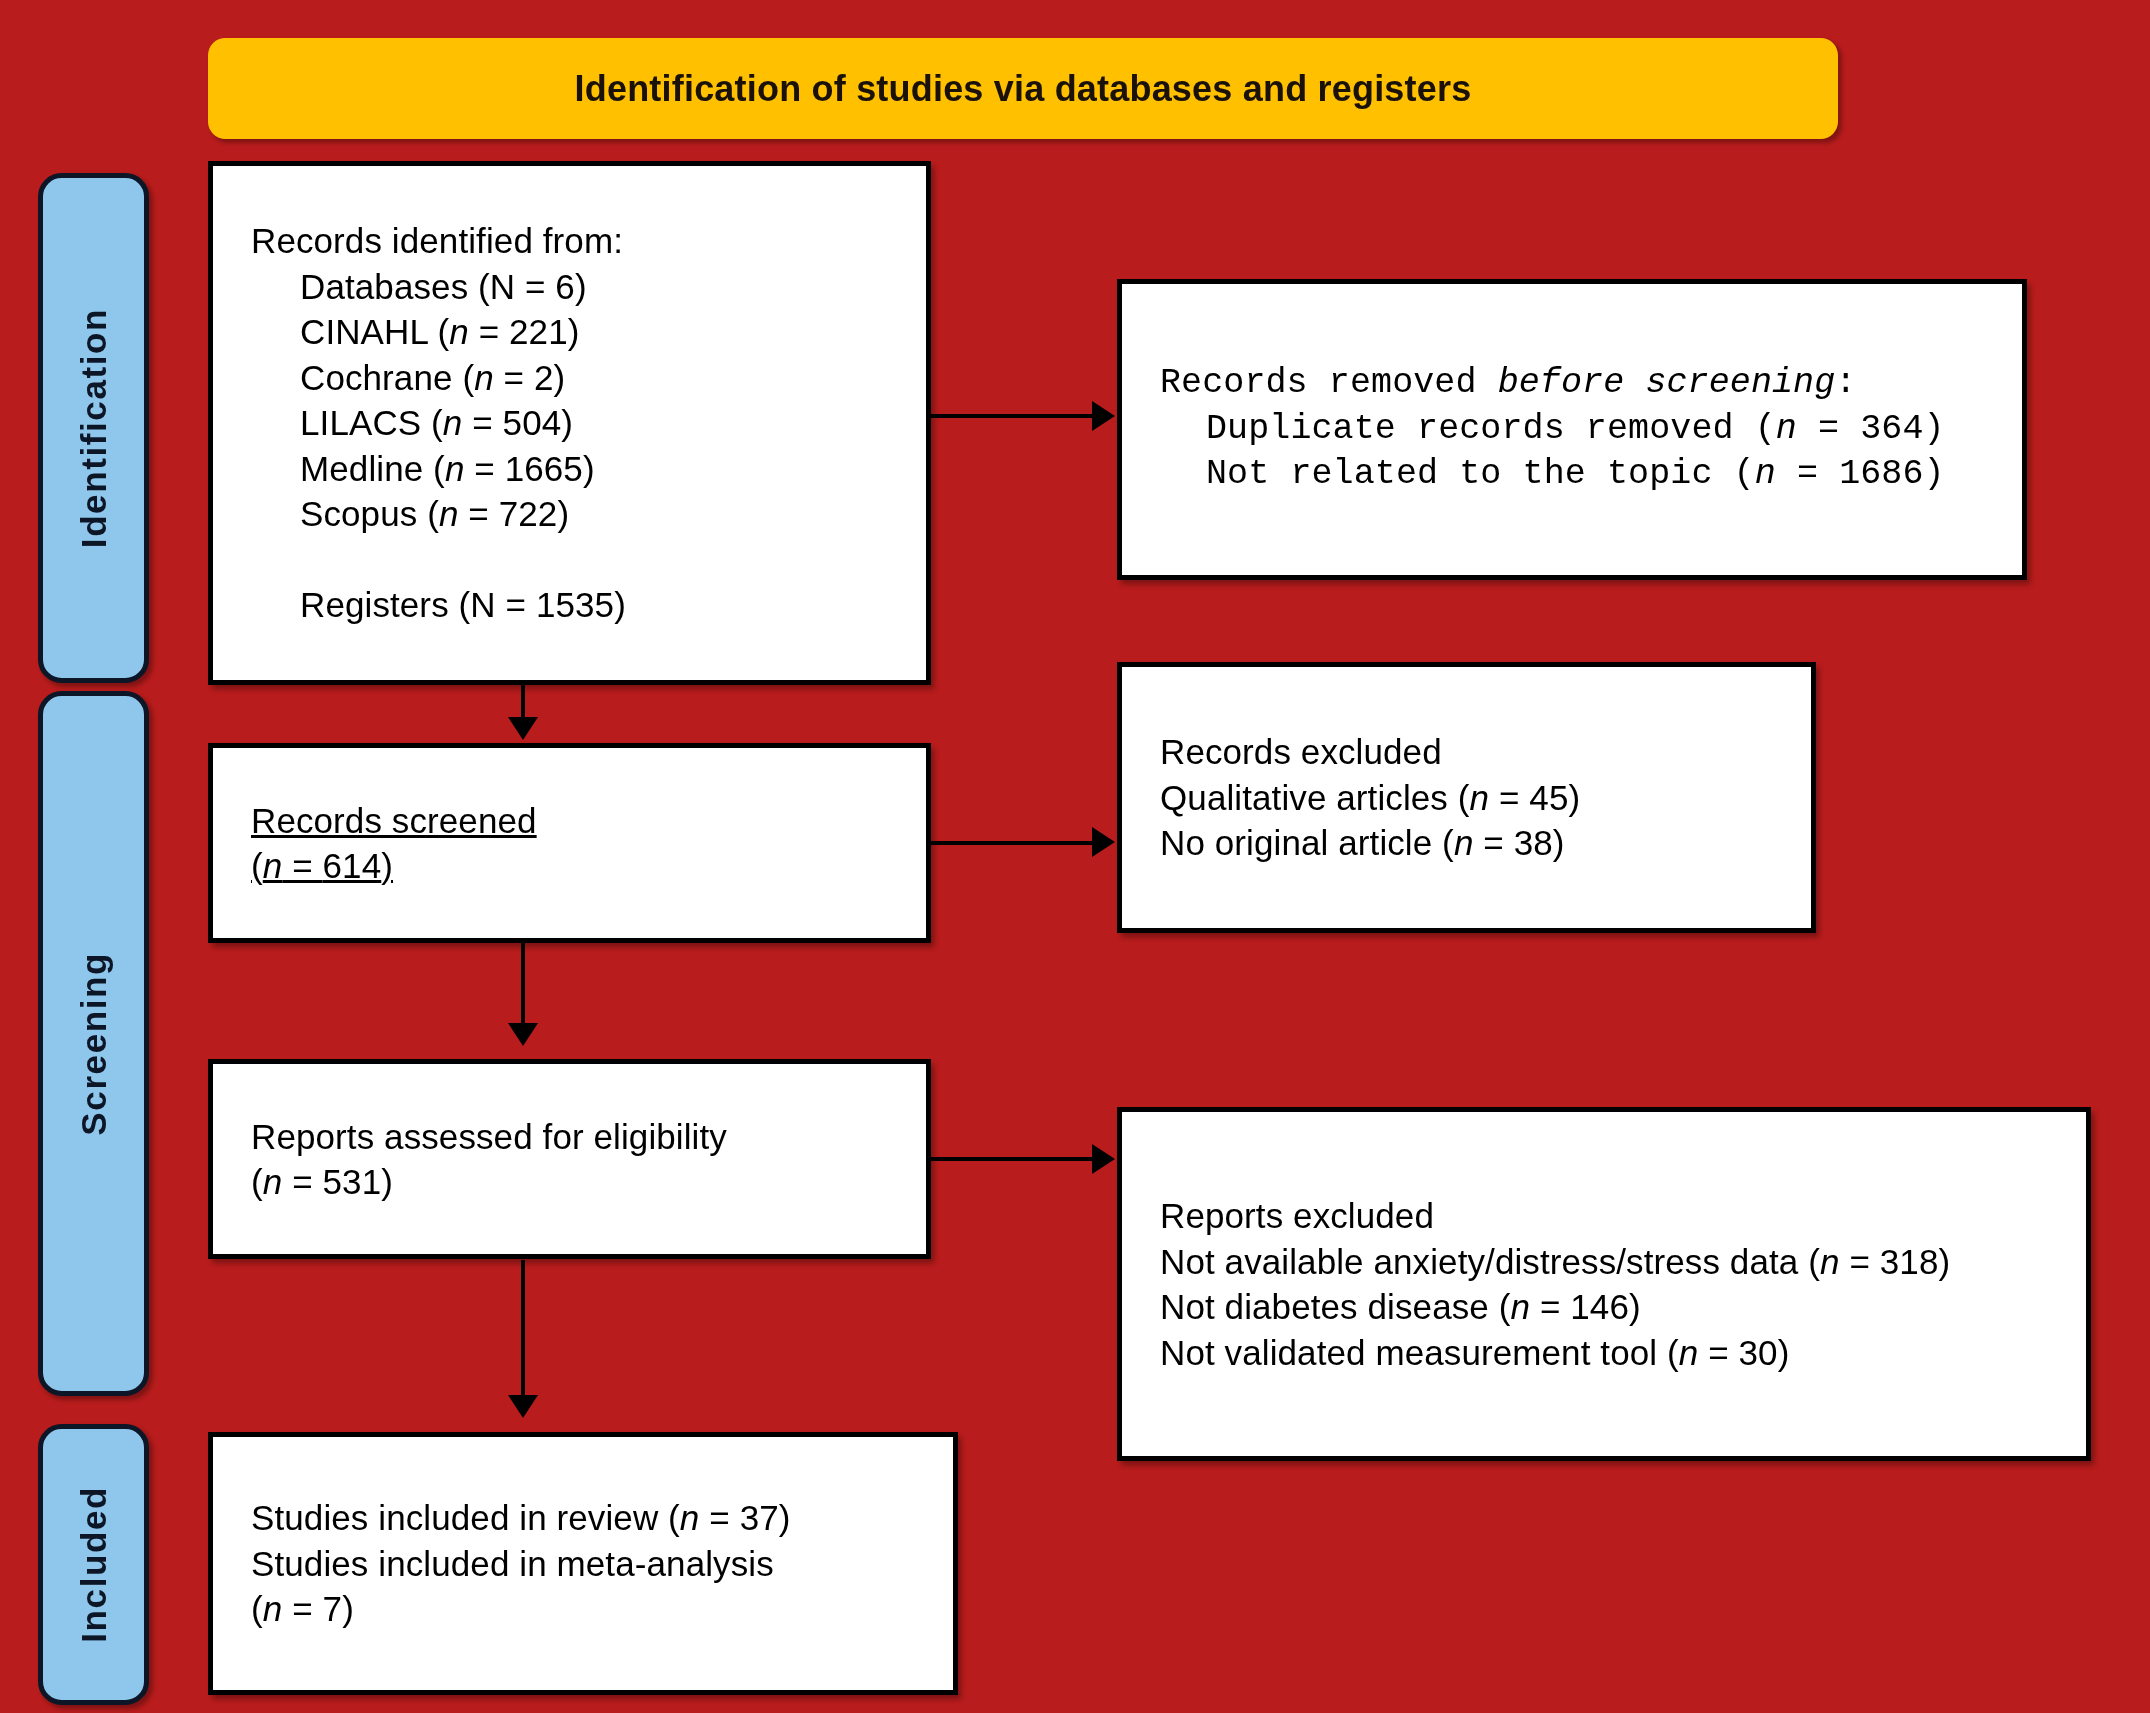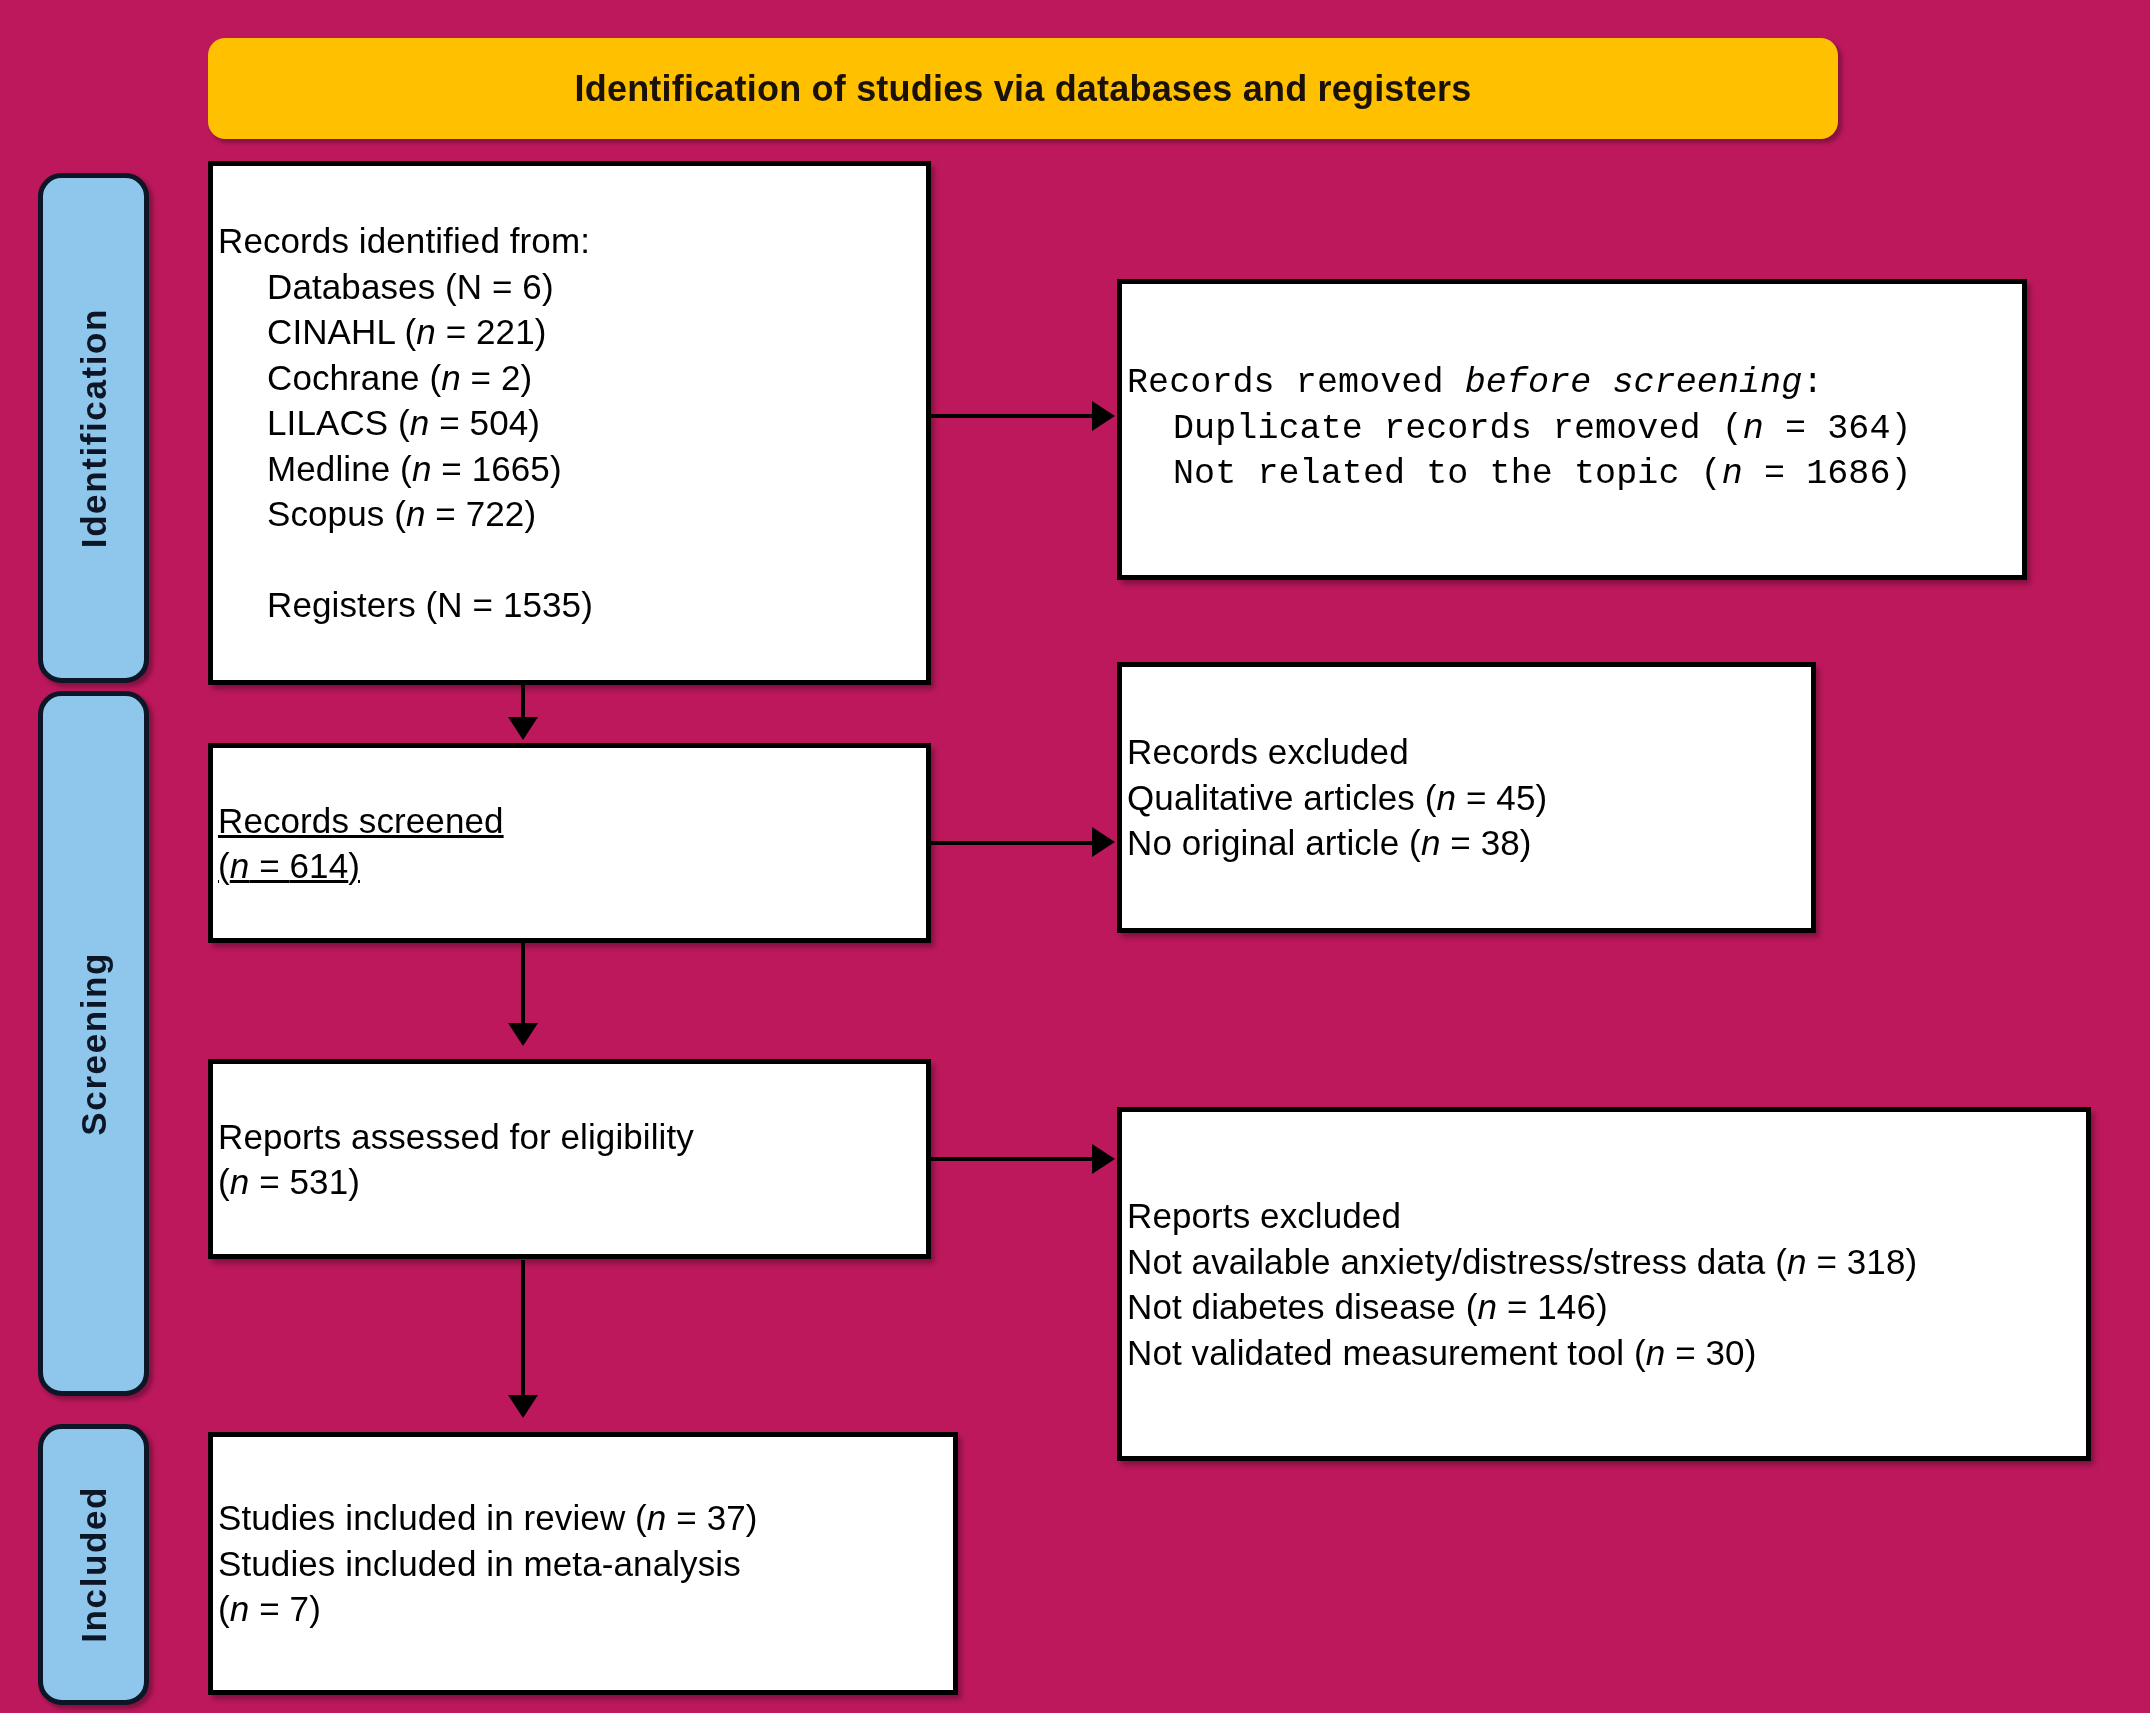--- a/index.html
+++ b/index.html
@@ -1,17 +1,17 @@
 <!DOCTYPE html>
 <html style="font-size:12.6px"><head>
 <meta charset="utf-8">
 <style>
   html,body{margin:0;padding:0;background:#ffffff;}
   body{width:2151px;height:1713px;font-family:"Liberation Sans",sans-serif;position:relative;overflow:hidden;}
-  #canvas{position:relative;width:2151px;height:1713px;background:#be185d;}
+  #canvas{position:relative;width:2151px;height:1713px;background:#b91c1c;}
 
   
   .banner{
     position:absolute;
     left:208px; top:38px; width:1630px; height:101px;
     background:#FFC000;
     border-radius:17.3px;
     box-shadow:3.1px 3.9px 4.7px rgba(0,0,0,0.30);
     display:flex; align-items:center; justify-content:center;
   }
@@ -37,21 +37,21 @@
 
   
   .box{
     position:absolute;
     background:#ffffff;
     border:5.5px solid #000000;
     box-shadow:3.9px 4.7px 5.5px rgba(0,0,0,0.33);
     box-sizing:border-box;
     display:flex; flex-direction:column; justify-content:center;
   }
-  .box-body{padding:0 5px;}
+  .box-body{padding:0 38px;}
   .line{
     font-size:35px; color:#000; line-height:1.30; white-space:pre; letter-spacing:0.1px;
   }
   .line.indent{padding-left:49px;}
   .line.indent2{padding-left:46px;}
   .line.gap{height:1.30em;}
   .ital{font-style:italic;}
 
   
   .conn{position:absolute;background:#000;}

